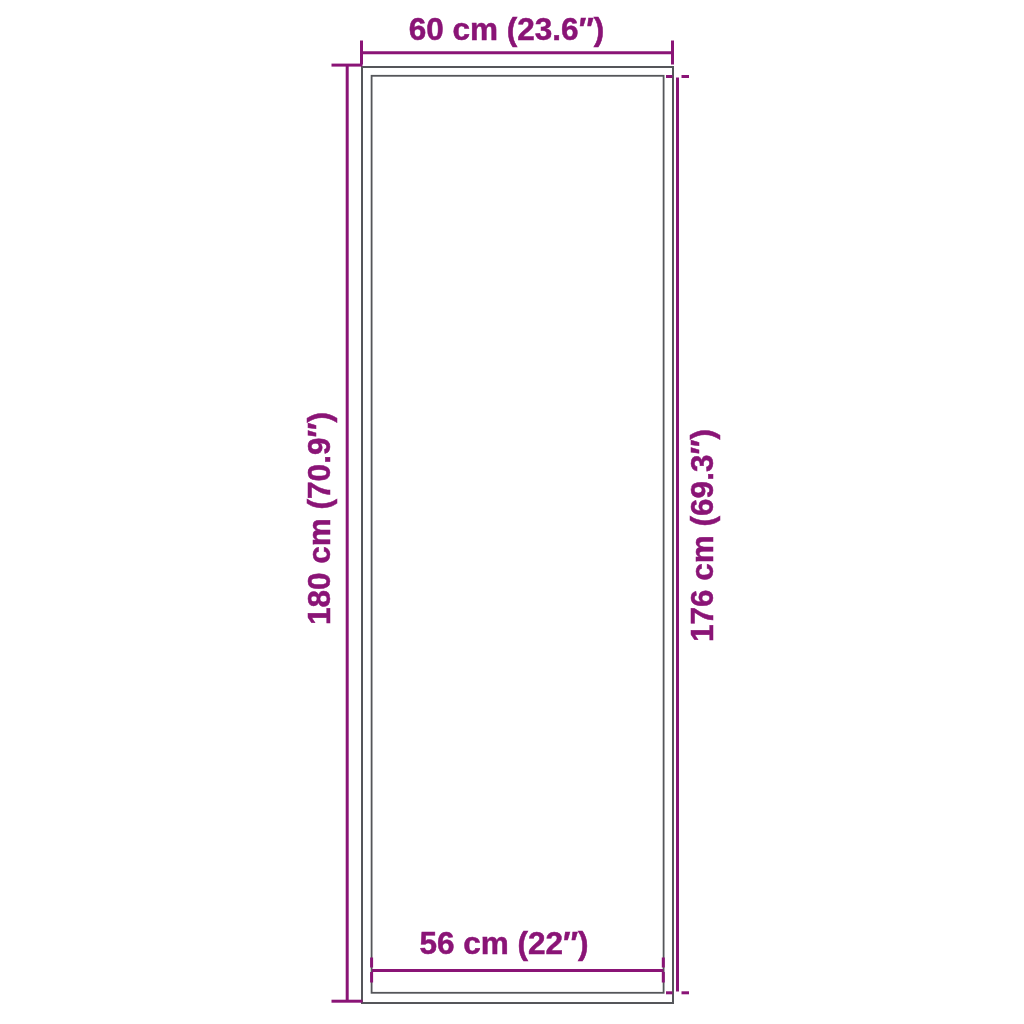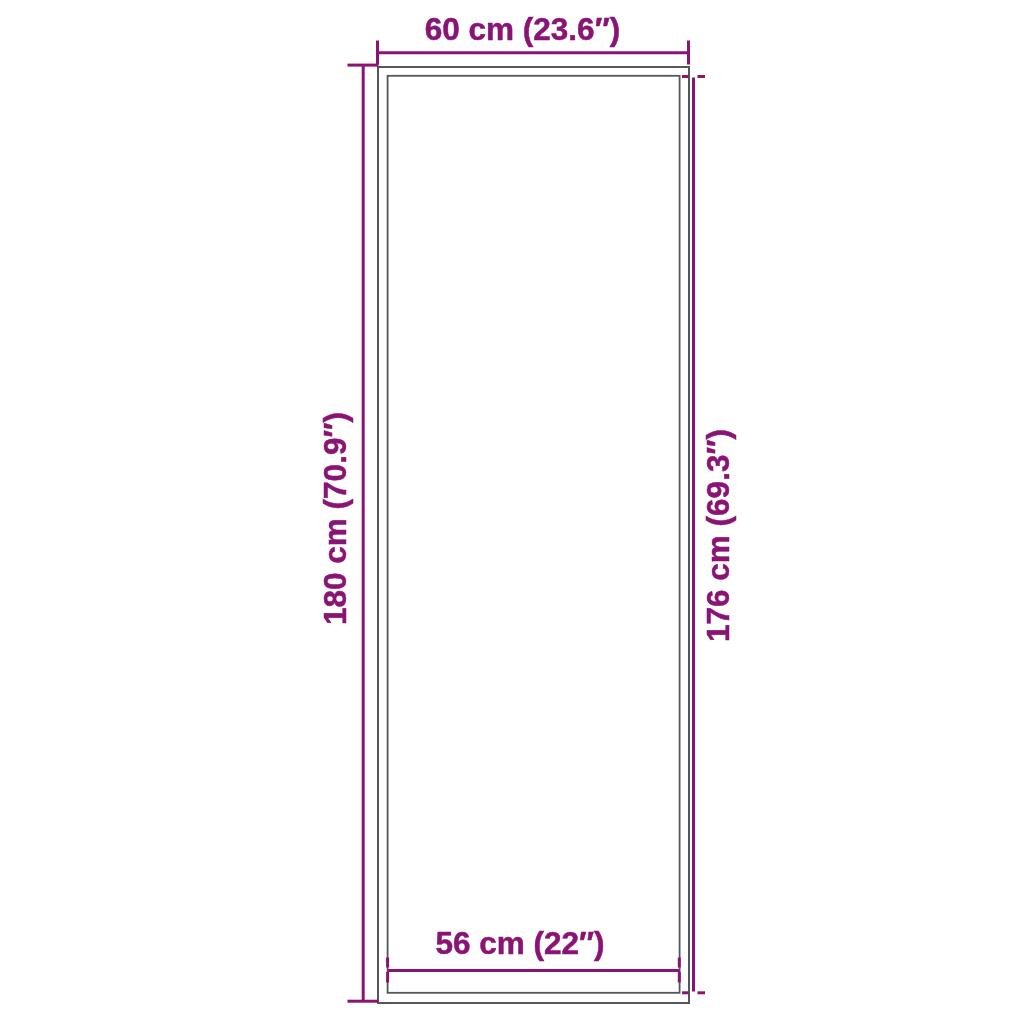--- a/index.html
+++ b/index.html
@@ -1,16 +1,16 @@
 <!DOCTYPE html>
 <html><head>
 <meta charset="utf-8">
 <style>
   html,body{margin:0;padding:0;background:#ffffff;}
-  .wrap{width:811px;height:1024px;position:relative;background:#eab308;overflow:hidden;margin-left:16px;}
+  .wrap{width:811px;height:1024px;position:relative;background:#eab308;overflow:hidden;}
   text{font-family:"Liberation Sans",sans-serif;font-weight:bold;}
 </style>
 </head>
 <body>
 <div class="wrap">
 <svg width="1024" height="1024" viewBox="0 0 1024 1024" xmlns="http://www.w3.org/2000/svg">
 
   <rect x="0" y="0" width="1024" height="1024" fill="#ffffff"></rect>
 
   <text x="506.5" y="39.7" font-size="31.5" fill="#8A1476" stroke="#8A1476" stroke-width="0.5" text-anchor="middle">60&nbsp;cm&nbsp;(23.6″)</text>

